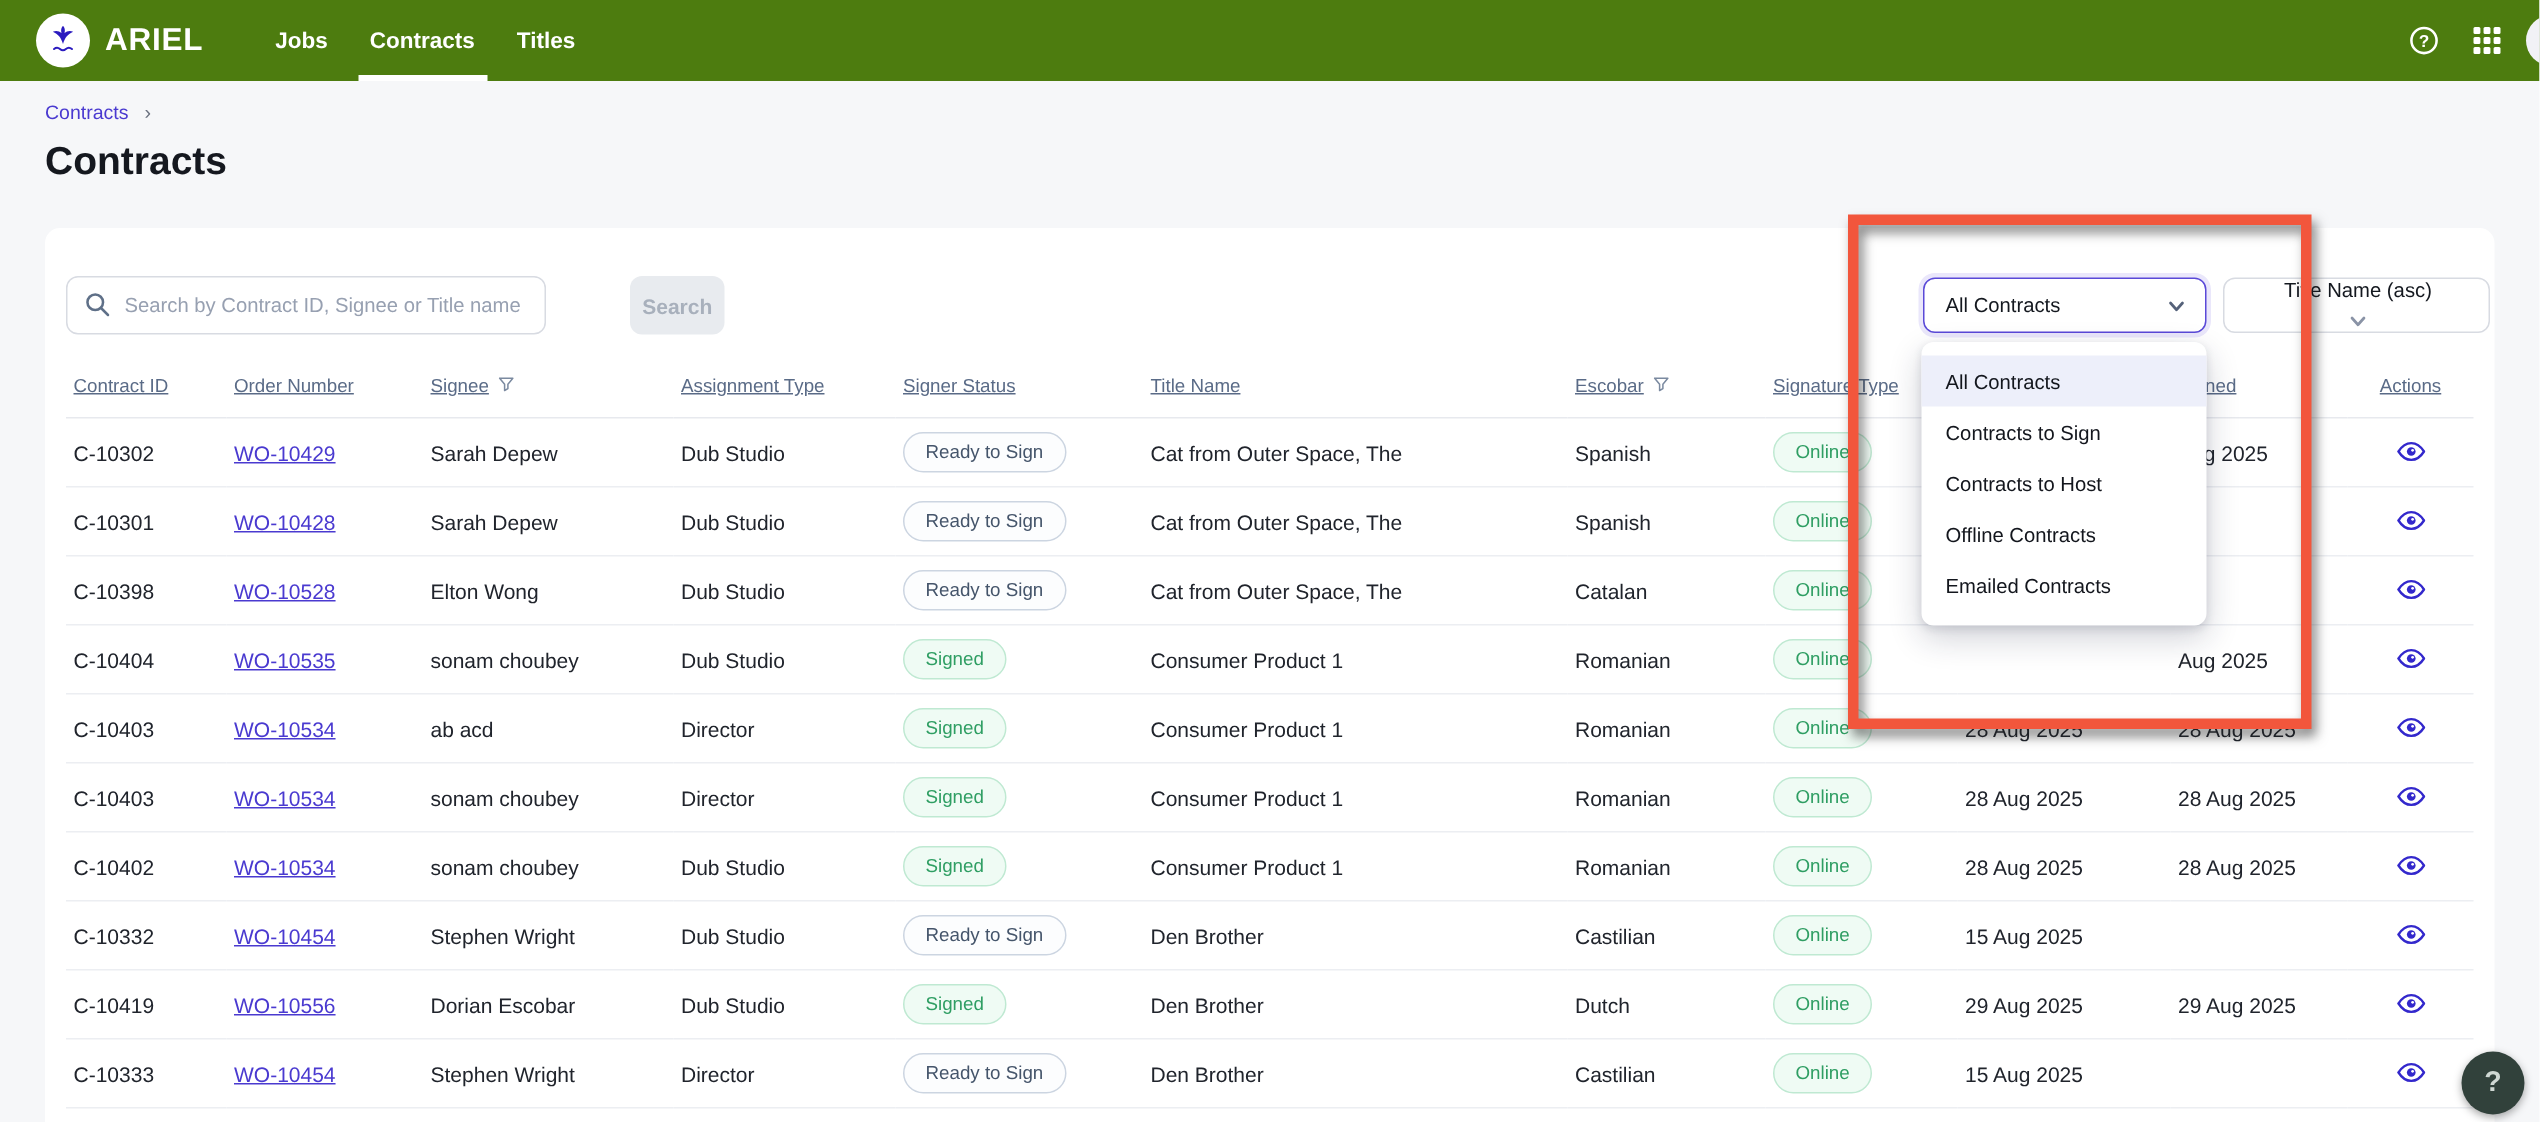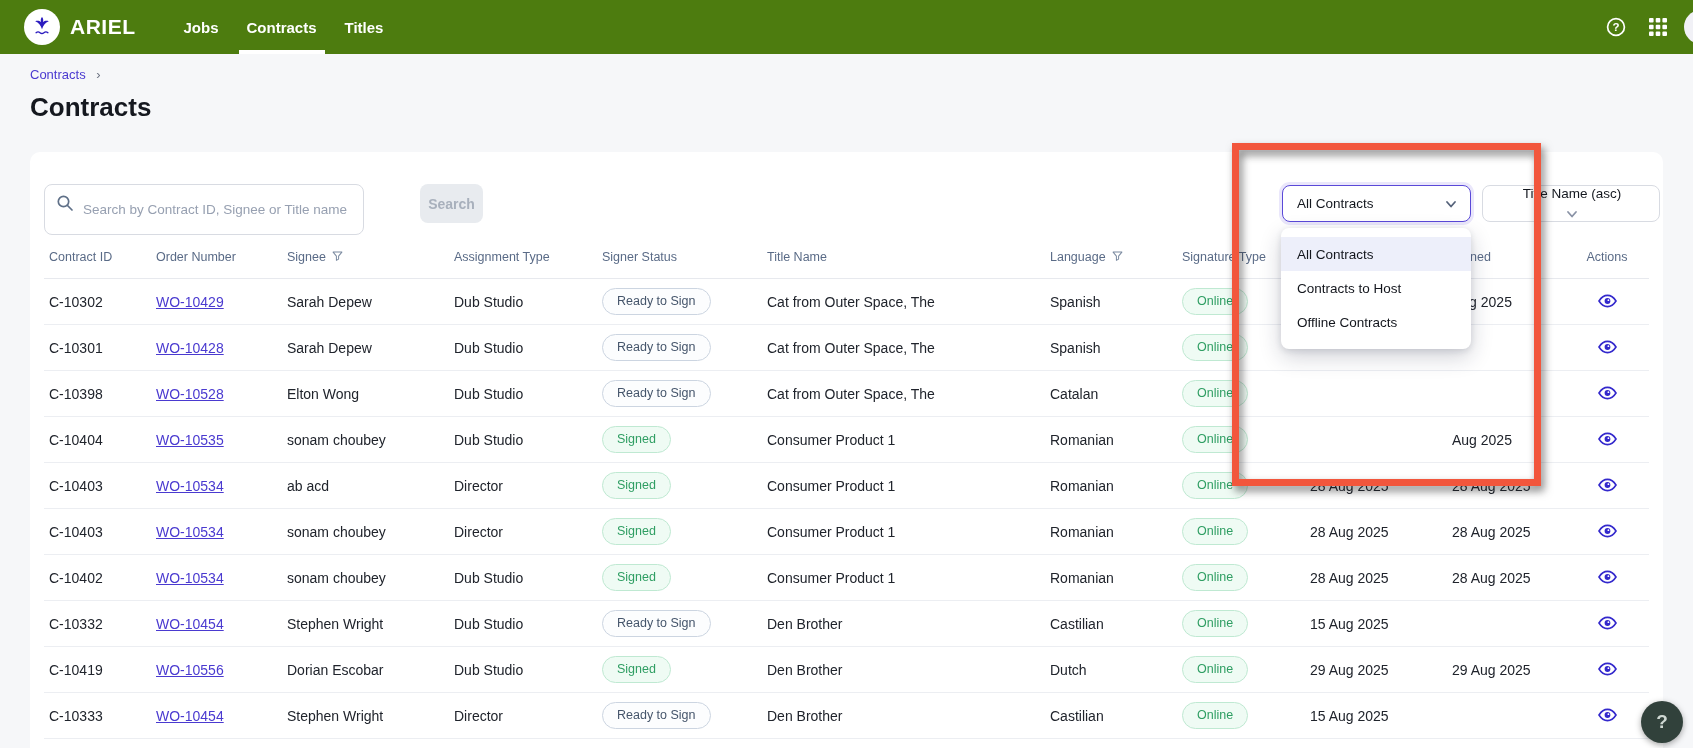--- a/index.html
+++ b/index.html
@@ -40,21 +40,21 @@
   .breadcrumb { position:absolute; left:30px; top:67px; font-size:13px; z-index:5; }
   .breadcrumb a { color:#4a3ad0; text-decoration:none; cursor:pointer; }
   .breadcrumb .sep { color:#6b7280; margin-left:7px; font-size:13px; }
   .page-title { position:absolute; left:30px; top:92px; font-size:26px; font-weight:800; color:#15181f; z-index:5; }
   
   .card {
     position:absolute; left:30px; right:30px; top:152px; height:640px;
     background:#ffffff; border-radius:10px; z-index:1;
   }
   
-  .search-wrap { position:absolute; left:44px; top:184px; width:320px; height:51px; z-index:10; }
+  .search-wrap { position:absolute; left:44px; top:184px; width:320px; height:39px; z-index:10; }
   .search-input {
     width:100%; height:100%; border:1px solid #d8dbe2; border-radius:8px;
     padding:0 12px 0 38px; font-size:13.5px; color:#1c2230; outline:none; background:#fff;
     font-family:"Liberation Sans", sans-serif;
   }
   .search-input::placeholder { color:#97a0b1; }
   .search-icon { position:absolute; left:12px; top:10px; width:18px; height:18px; }
   .search-btn {
     position:absolute; left:380px; top:184px; width:63px; height:39px;
     background:#e8ebef; color:#a8b0bc; border:none; border-radius:8px;
@@ -79,21 +79,21 @@
   .dropdown-option {
     height:34px; display:flex; align-items:center; padding-left:16px;
     font-size:13.5px; color:#13161d; cursor:pointer; white-space:nowrap;
   }
   .dropdown-option.active { background:#edeffa; }
   
   .table-area { position:absolute; left:44px; right:44px; top:240px; z-index:2; }
   table { border-collapse:collapse; table-layout:fixed; width:1605px; }
   th {
     font-size:12.5px; font-weight:400; color:#5a6b87; text-align:left;
-    padding:10px 0 14px 5px; border-bottom:1px solid #e7e9ee; white-space:nowrap; overflow:hidden;
+    padding:10px 0 14px 5px; border-bottom:1px solid #e7e9ee; white-space:nowrap; overflow:hidden;text-decoration:underline;
   }
   th.center, td.center { text-align:center; padding-left:0; }
   td {
     height:46px; font-size:14px; color:#20242c; padding-left:5px;
     border-bottom:1px solid #eceef2; white-space:nowrap; overflow:hidden; vertical-align:middle;
   }
   td a { color:#4a3ad0; text-decoration:underline; cursor:pointer; }
   .pill {
     display:inline-block; padding:5px 14px; border-radius:15px; font-size:12.5px; line-height:1.2;
   }
@@ -179,22 +179,24 @@
 </div>
 <div class="select select-sort">
   <span class="sel-label">Title Name (asc)</span>
   <svg class="chev" viewBox="0 0 14 14">
     <polyline points="3,5 7,9.5 11,5" fill="none" stroke="#8a93a6" stroke-width="1.8" stroke-linecap="round" stroke-linejoin="round"></polyline>
   </svg>
 </div>
 
 <div class="dropdown-panel">
     <div class="dropdown-option active">All Contracts</div>
+    <div class="dropdown-option">Contracts to Sign</div>
     <div class="dropdown-option">Contracts to Host</div>
     <div class="dropdown-option">Offline Contracts</div>
+    <div class="dropdown-option">Emailed Contracts</div>
   </div>
 
 <div class="table-area">
   <table>
     <colgroup>
       <col style="width:107px">
         <col style="width:131px">
         <col style="width:167px">
         <col style="width:148px">
       <col style="width:165px">
@@ -208,21 +210,21 @@
     <thead>
         <tr>
           <th><span>Contract ID</span></th>
           <th><span>Order Number</span></th>
           <th><span>Signee</span><svg class="funnel" viewBox="0 0 12 12">
               <path d="M1.2 1.2h9.6L7.2 5.6v3.2L4.8 10.2V5.6L1.2 1.2z" fill="none" stroke="#7b8aa0" stroke-width="1.1" stroke-linejoin="round"></path>
             </svg></th>
           <th><span>Assignment Type</span></th>
           <th><span>Signer Status</span></th>
           <th><span>Title Name</span></th>
-          <th><span>Language</span><svg class="funnel" viewBox="0 0 12 12">
+          <th><span>Escobar</span><svg class="funnel" viewBox="0 0 12 12">
               <path d="M1.2 1.2h9.6L7.2 5.6v3.2L4.8 10.2V5.6L1.2 1.2z" fill="none" stroke="#7b8aa0" stroke-width="1.1" stroke-linejoin="round"></path>
             </svg></th>
           <th><span>Signature Type</span></th>
           <th><span></span></th>
           <th><span>Signed</span></th>
           <th class="center"><span>Actions</span></th>
         </tr>
       </thead>
     <tbody>
         <tr>

